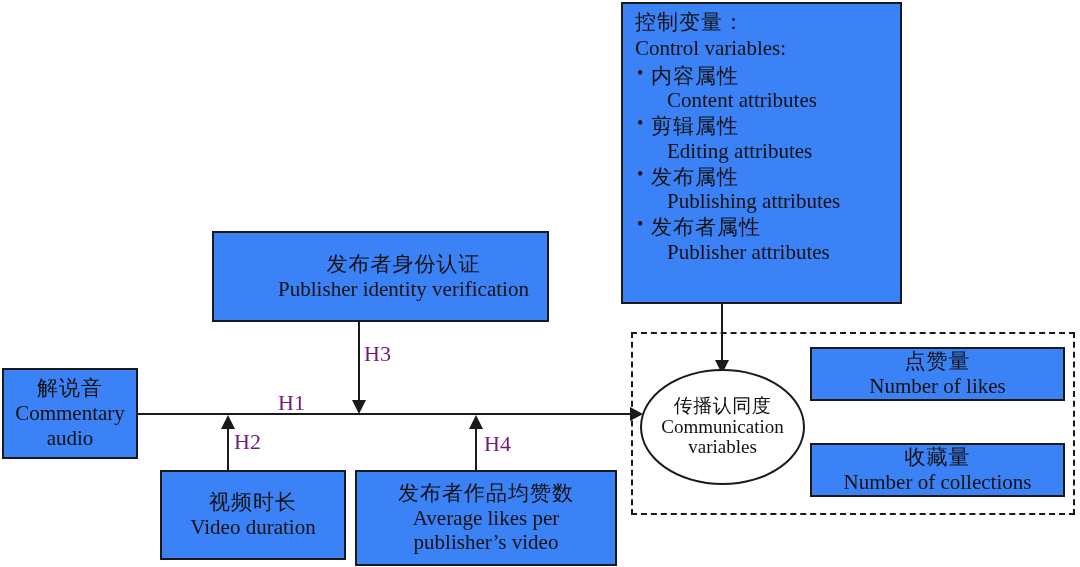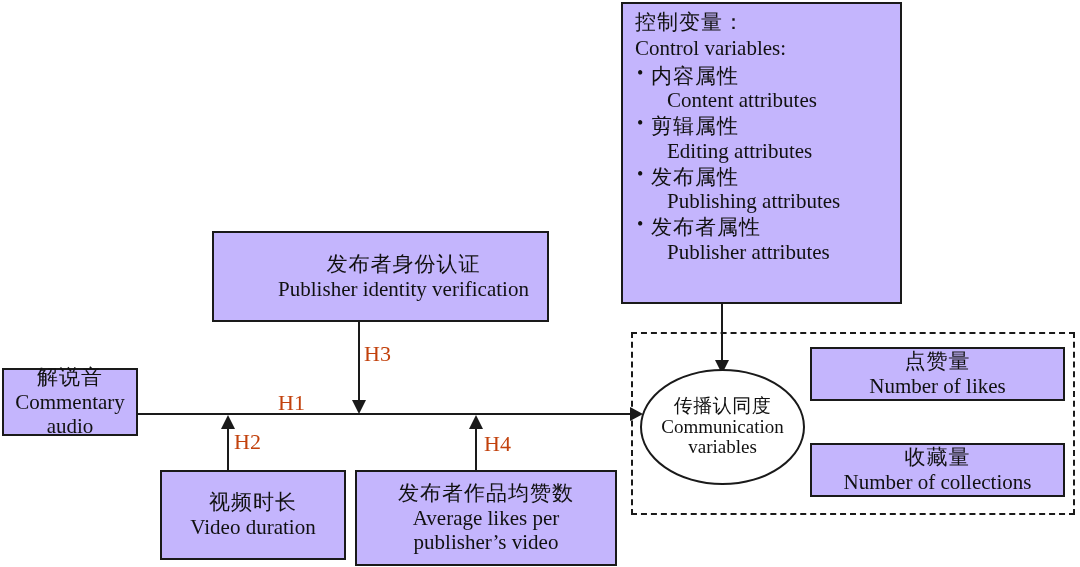--- a/index.html
+++ b/index.html
@@ -13,21 +13,21 @@
     height: 567px;
     background: #ffffff;
     font-family: "Liberation Serif", "DejaVu Serif", serif;
     color: #111111;
     overflow: hidden;
   }
   .box {
     position: absolute;
     box-sizing: border-box;
     border: 2px solid #1a1a1a;
-    background: #c4b5fd;
+    background: #3b82f6;
     display: flex;
     flex-direction: column;
     align-items: center;
     justify-content: center;
     text-align: center;
     line-height: 1.18;
     z-index: 5;
   }
   .box .cn { font-size: 21px; letter-spacing: 1px; }
   .box .en { font-size: 21px; }
@@ -54,21 +54,21 @@
   .cv-en { font-size: 21px; padding-left: 18px; }
   .cv-list { padding-left: 14px; width: 100%; box-sizing: border-box; }
 
   
   #publisher-identity-box {
     left: 212px; top: 231px; width: 337px; height: 91px; padding-left: 46px;
   }
 
   
   #commentary-audio-box {
-    left: 2px; top: 368px; width: 136px; height: 68px;
+    left: 2px; top: 368px; width: 136px; height: 91px;
   }
 
   
   #video-duration-box {
     left: 138px; top: 470px; width: 186px; height: 90px; margin-left: 22px;
   }
 
   
   #average-likes-box {
     left: 355px; top: 470px; width: 262px; height: 96px;
@@ -136,21 +136,21 @@
   }
   .arrow-up {
     border-left: 7px solid transparent;
     border-right: 7px solid transparent;
     border-bottom: 14px solid #1a1a1a;
   }
 
   .hyp-label {
     position: absolute;
     font-size: 22px;
-    color: #c2410c;
+    color: #701a75;
     z-index: 7;
     background: transparent;
     white-space: nowrap;
   }
 </style>
 </head>
 <body>
 
 <div id="canvas">
 

